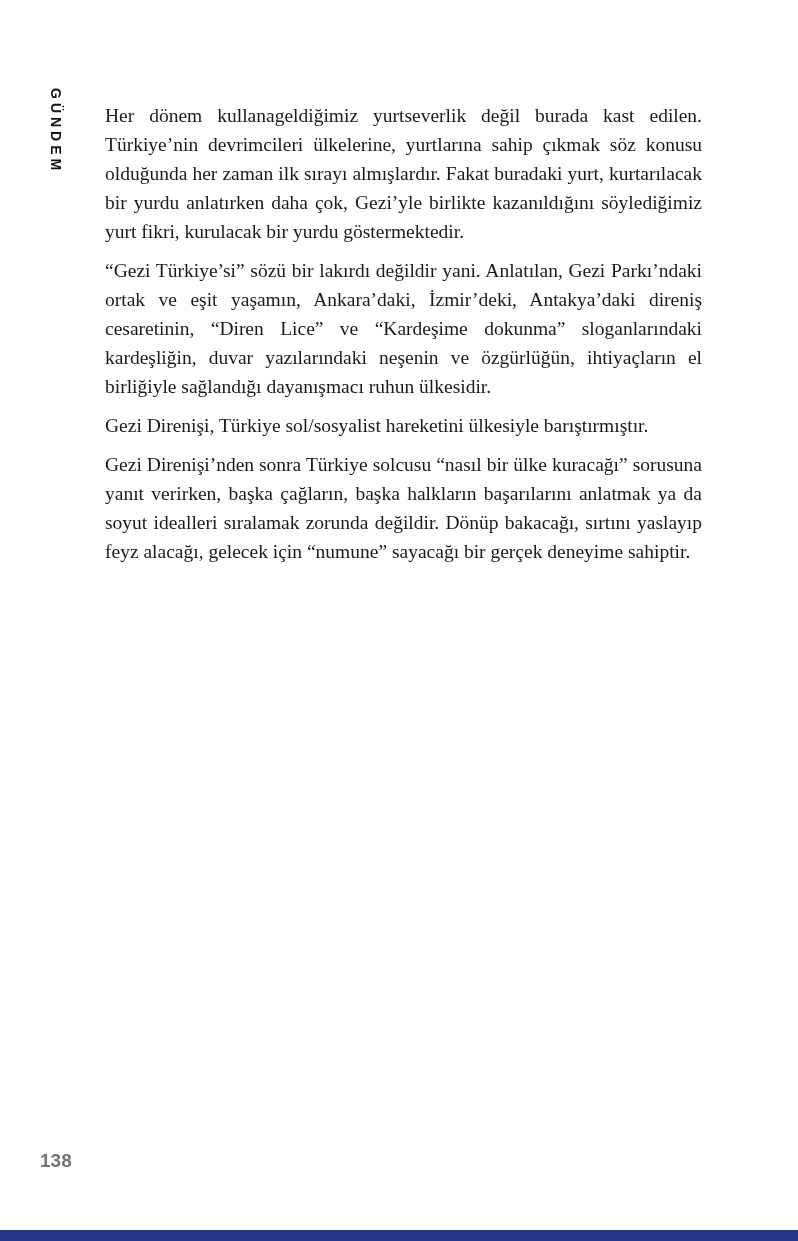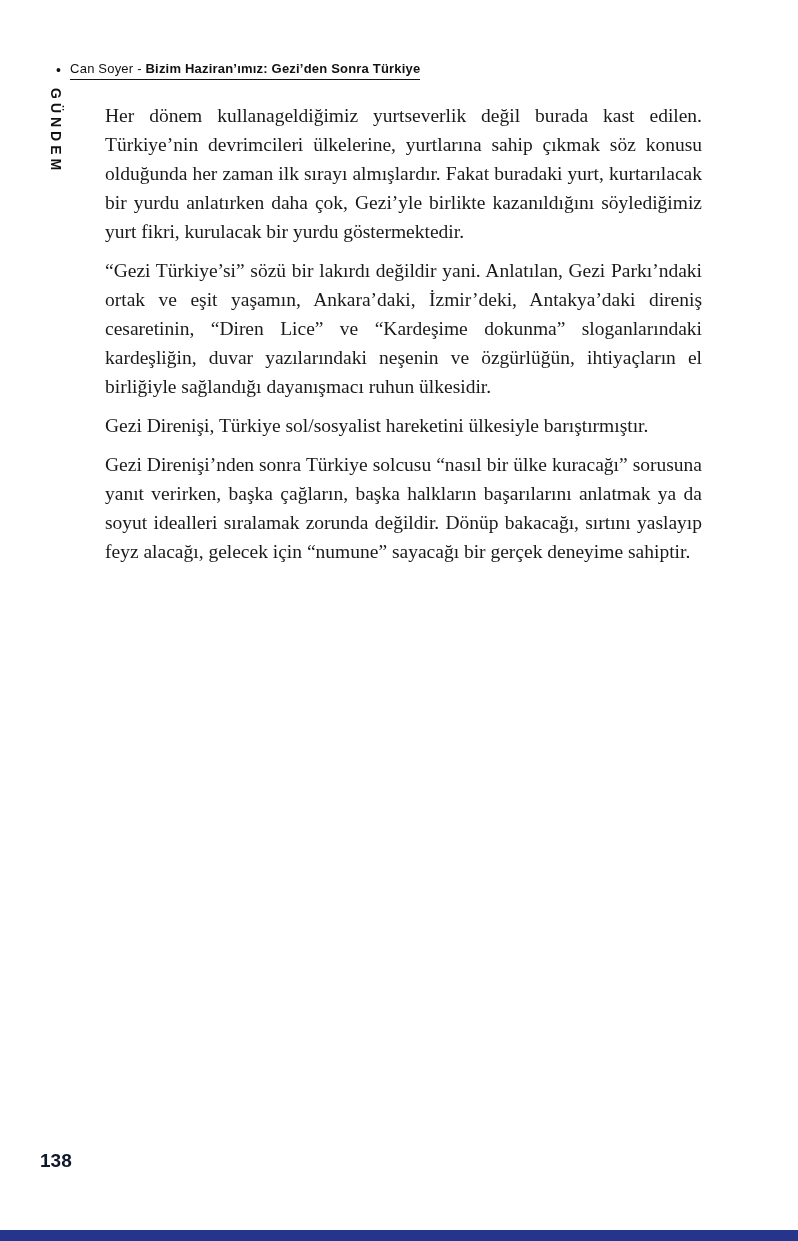--- a/index.html
+++ b/index.html
@@ -71,39 +71,36 @@
     -webkit-hyphens: auto;
   }
   
   .page-number {
     position: absolute;
     top: 1150px;
     left: 40px;
     font-family: "Liberation Sans", sans-serif;
     font-weight: 700;
     font-size: 19px;
-    color: #0f172a;
+    color: #737373;
   }
   
   .bottom-bar {
     position: absolute;
     left: 0;
     right: 0;
     bottom: 0;
     height: 11px;
   }
 </style>
 </head>
 <body>
 
 <div class="page">
 
-  <header class="page-header">
-    <span class="bullet">•</span><span class="header-text"><span class="author">Can Soyer</span><span class="separator"> - </span><span class="title">Bizim Haziran’ımız: Gezi’den Sonra Türkiye</span></span>
-  </header>
 
   <div class="vertical-label">GÜNDEM</div>
 
   <main class="body-text">
     <p>Her dönem kullanageldiğimiz yurtseverlik değil burada kast edilen. Türkiye’nin devrimcileri ülkelerine, yurtlarına sahip çıkmak söz konusu olduğunda her zaman ilk sırayı almışlardır. Fakat buradaki yurt, kurtarılacak bir yurdu anlatırken daha çok, Gezi’yle birlikte kazanıldığını söylediğimiz yurt fikri, kurulacak bir yurdu göstermektedir.</p>
     <p>“Gezi Türkiye’si” sözü bir lakırdı değildir yani. Anlatılan, Gezi Parkı’ndaki ortak ve eşit yaşamın, Ankara’daki, İzmir’deki, Antakya’daki direniş cesaretinin, “Diren Lice” ve “Kardeşime dokunma” sloganlarındaki kardeşliğin, duvar yazılarındaki neşenin ve özgürlüğün, ihtiyaçların el birliğiyle sağlandığı dayanışmacı ruhun ülkesidir.</p>
     <p>Gezi Direnişi, Türkiye sol/sosyalist hareketini ülkesiyle barıştırmıştır.</p>
     <p>Gezi Direnişi’nden sonra Türkiye solcusu “nasıl bir ülke kuracağı” sorusuna yanıt verirken, başka çağların, başka halkların başarılarını anlatmak ya da soyut idealleri sıralamak zorunda değildir. Dönüp bakacağı, sırtını yaslayıp feyz alacağı, gelecek için “numune” sayacağı bir gerçek deneyime sahiptir.</p>
   </main>
 

